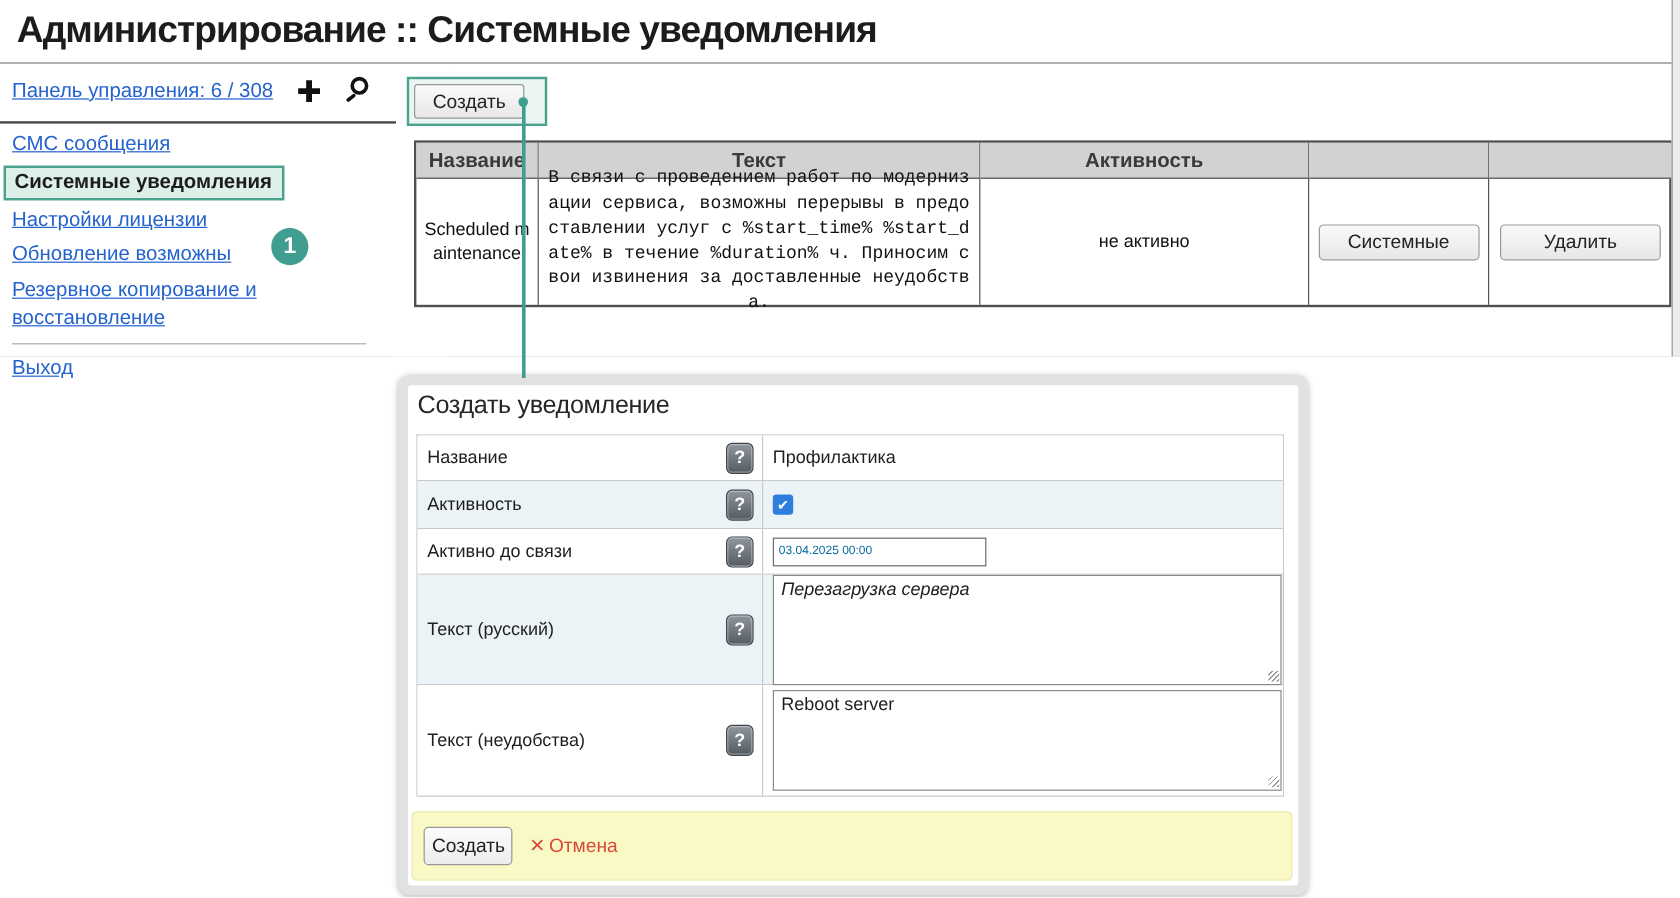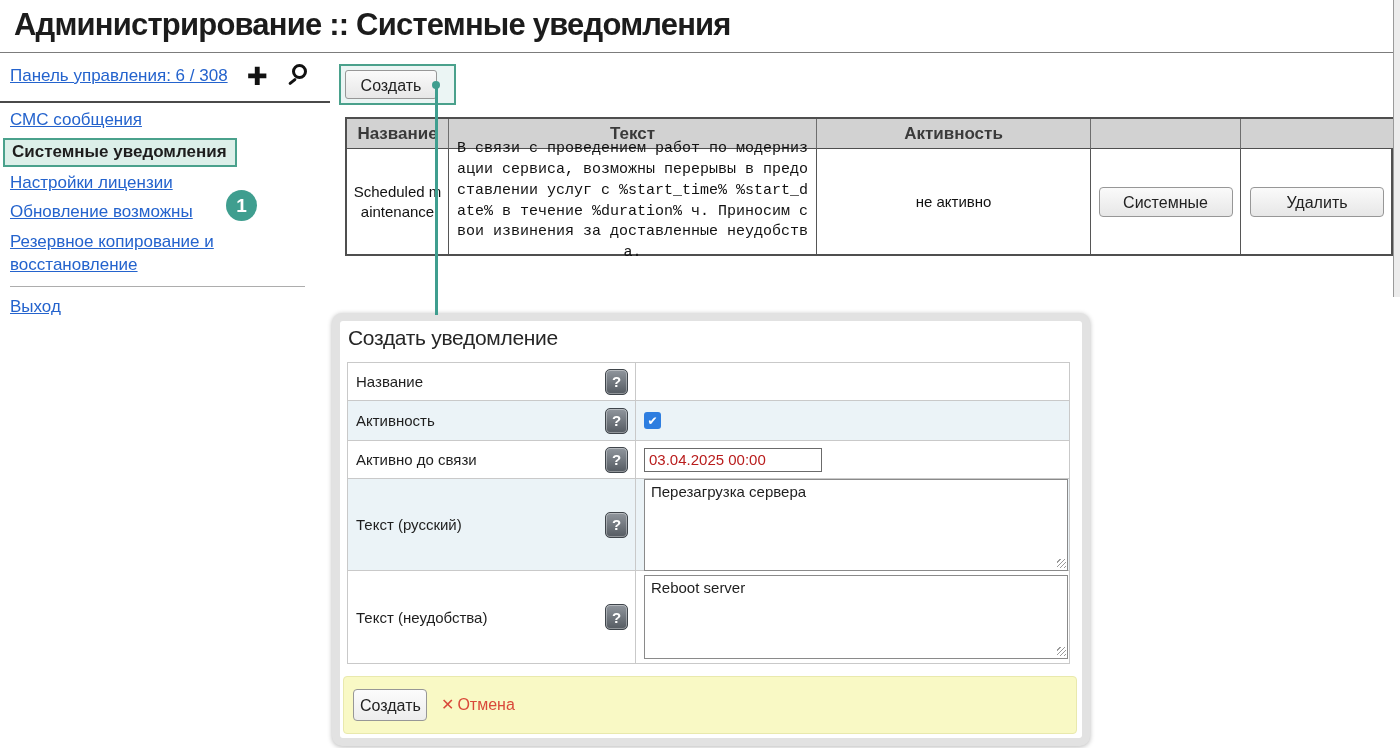--- a/index.html
+++ b/index.html
@@ -53,24 +53,24 @@
   .modal-inner{position:relative;width:742px;height:417px;background:#fff;border-radius:3px;}
   .modal-title{position:absolute;left:8px;top:5px;font-size:21px;color:#262626;letter-spacing:-0.3px;}
   .mform{position:absolute;left:7px;top:41px;width:723px;border:1px solid #c9c9c9;border-bottom:none;}
   .frow{display:flex;border-bottom:1px solid #c9c9c9;background:#fff;}
   .frow.alt{background:#ebf3f7;}
   .flabel{width:288px;display:flex;align-items:center;justify-content:space-between;padding:0 7px 0 8px;border-right:1px solid #c9c9c9;font-size:15px;color:#1e1e1e;}
   .fvalue{flex:1;display:flex;align-items:center;padding-left:8px;font-size:15px;color:#1e1e1e;}
   .r1{height:38px;}.r2{height:40px;}.r3{height:38px;}.r4{height:92px;}.r5{height:93px;}
   .help{width:23px;height:26px;border-radius:5px;background:linear-gradient(180deg,#90969d 0%,#555b62 100%);border:1px solid #3f454b;box-shadow:inset 0 0 0 1px rgba(255,255,255,0.35);color:#fff;font-weight:bold;font-size:15px;display:flex;align-items:center;justify-content:center;cursor:pointer;flex:0 0 auto;}
   .cb{width:17px;height:17px;background:#2e7ee0;border-radius:3px;color:#fff;font-size:12px;display:flex;align-items:center;justify-content:center;cursor:pointer;}
-  .date-input{width:178px;height:24px;border:1px solid #6b6b6b;font-size:15px;padding:1px 4px;color:#b91c1c;background:#fff;}
+  .date-input{width:178px;height:24px;border:1px solid #6b6b6b;font-size:10px;padding:1px 4px;color:#0369a1;background:#fff;}
   .ta-wrap{position:relative;margin:4px 0;}
   .mta{display:block;width:424px;border:1px solid #8a8a8a;font-size:15px;padding:3px 6px;color:#1e1e1e;resize:none;background:#fff;}
-  .ta-ru{height:92px;}
+  .ta-ru{height:92px;font-style:italic;}
   .ta-en{height:84px;}
   .ta-grip{position:absolute;right:2px;bottom:3px;width:9px;height:9px;background:repeating-linear-gradient(135deg,transparent 0 2px,#9a9a9a 2px 3px);cursor:nwse-resize;}
   .mfooter{position:absolute;left:3px;top:355px;width:734px;height:58px;background:#f9f9c5;border:1px solid #e9e9ad;border-radius:4px;}
   .submit-btn{position:absolute;left:9px;top:12px;width:74px;height:32px;line-height:30px;border-radius:4px;background:linear-gradient(180deg,#fcfcfc,#ededed);}
   .cancel{position:absolute;left:97px;top:18px;font-size:16px;color:#d9493a;cursor:pointer;text-decoration:none;}
   .cancel .x{font-weight:bold;margin-right:3px;}
 </style>
 </head>
 <body>
 
@@ -137,20 +137,23 @@
   <div class="modal">
     <div class="modal-inner">
       <div class="modal-title">Создать уведомление</div>
 
       <div class="mform">
         <div class="frow r1">
           <div class="flabel">
             <span>Название</span>
             <span class="help">?</span>
           </div>
+          <div class="fvalue">
+            <span>Профилактика</span>
+          </div>
         </div>
 
         <div class="frow r2 alt">
           <div class="flabel">
             <span>Активность</span>
             <span class="help">?</span>
           </div>
           <div class="fvalue">
             <span class="cb">
               <span>✔</span>

